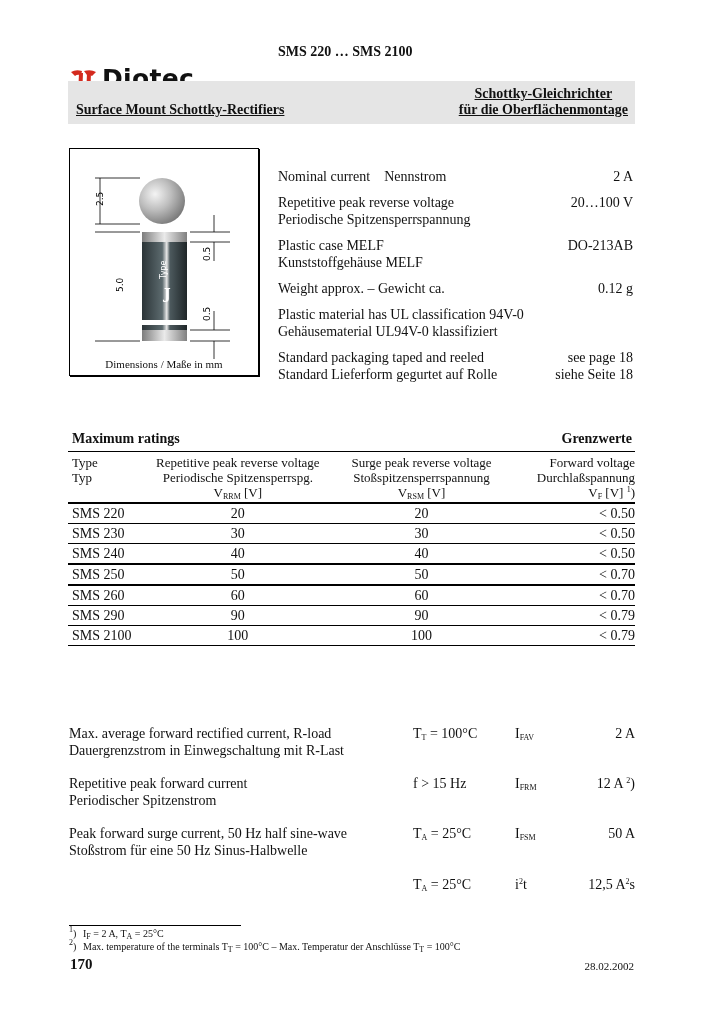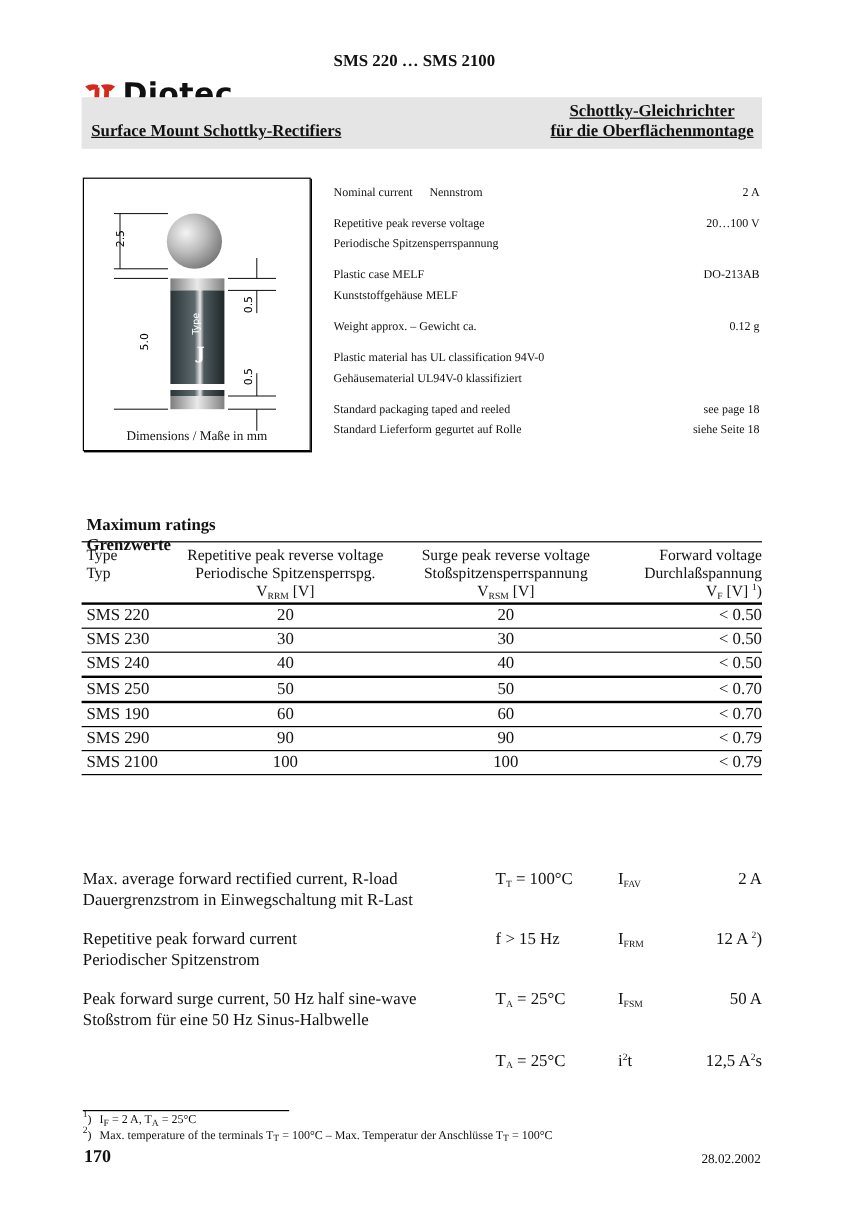--- a/index.html
+++ b/index.html
@@ -13,27 +13,27 @@
   .doc-title { left:278px; top:44px; font-size:14px; font-weight:bold; }
   
   .banner { left:68px; top:81px; width:567px; height:43px; background:#e5e5e5; }
   .banner-left { position:absolute; left:8px; bottom:6px; font-size:14px; font-weight:bold; text-decoration:underline; }
   .banner-right { position:absolute; right:7px; bottom:6px; font-size:14px; font-weight:bold; text-decoration:underline; text-align:center; line-height:16px;margin-top:34px; }
   
   .diag { left:69px; top:148px; width:190px; height:228px; border:1px solid #000; box-sizing:border-box; box-shadow: 1px 1px 0 #000; }
   .diag svg { position:absolute; left:0; top:0; }
   .diag-cap { position:absolute; left:0; width:100%; bottom:5px; text-align:center; font-size:11px;margin-top:11px; }
   
-  .specs { left:278px; top:152px; width:355px; font-size:10px; line-height:17px; }
+  .specs { left:278px; top:168px; width:355px; font-size:14px; line-height:17px; }
   .spec { display:flex; justify-content:space-between; margin-bottom:9px; }
   .spec .lbl { flex:1; }
   .spec .val { text-align:right; white-space:nowrap; }
   .spec .gap { display:inline-block; width:14px; }
   
-  .tbl-head { left:72px; top:431px; width:560px; font-size:14px; font-weight:bold; display:flex; justify-content:space-between;flex-direction:column; }
+  .tbl-head { left:72px; top:431px; width:560px; font-size:14px; font-weight:bold; display:flex; justify-content:space-between; }
   .tbl { left:68px; top:451px; width:567px; font-size:14px; }
   .tbl .hline { height:1px; background:#000; }
   .tbl .hline.thick { height:2px; }
   .thead { display:flex; line-height:15px; font-size:13px; padding:3px 0 2px; }
   .c1 { width:72px; padding-left:4px; text-align:left; }
   .c2 { width:190px; text-align:center; }
   .c3 { width:180px; text-align:center; }
   .c4 { width:125px; text-align:right; }
   .trow { display:flex; height:19px; line-height:19px; }
   sub { font-size:8px; vertical-align:-2px; line-height:0; }
@@ -220,21 +220,21 @@
     </div>
   <div class="hline thick"></div>
   <div class="trow">
       <div class="c1">SMS 250</div>
       <div class="c2">50</div>
       <div class="c3">50</div>
       <div class="c4">&lt; 0.70</div>
     </div>
   <div class="hline thick"></div>
   <div class="trow">
-      <div class="c1">SMS 190</div>
+      <div class="c1">SMS 260</div>
       <div class="c2">60</div>
       <div class="c3">60</div>
       <div class="c4">&lt; 0.70</div>
     </div>
   <div class="hline"></div>
   <div class="trow">
       <div class="c1">SMS 290</div>
       <div class="c2">90</div>
       <div class="c3">90</div>
       <div class="c4">&lt; 0.79</div>

